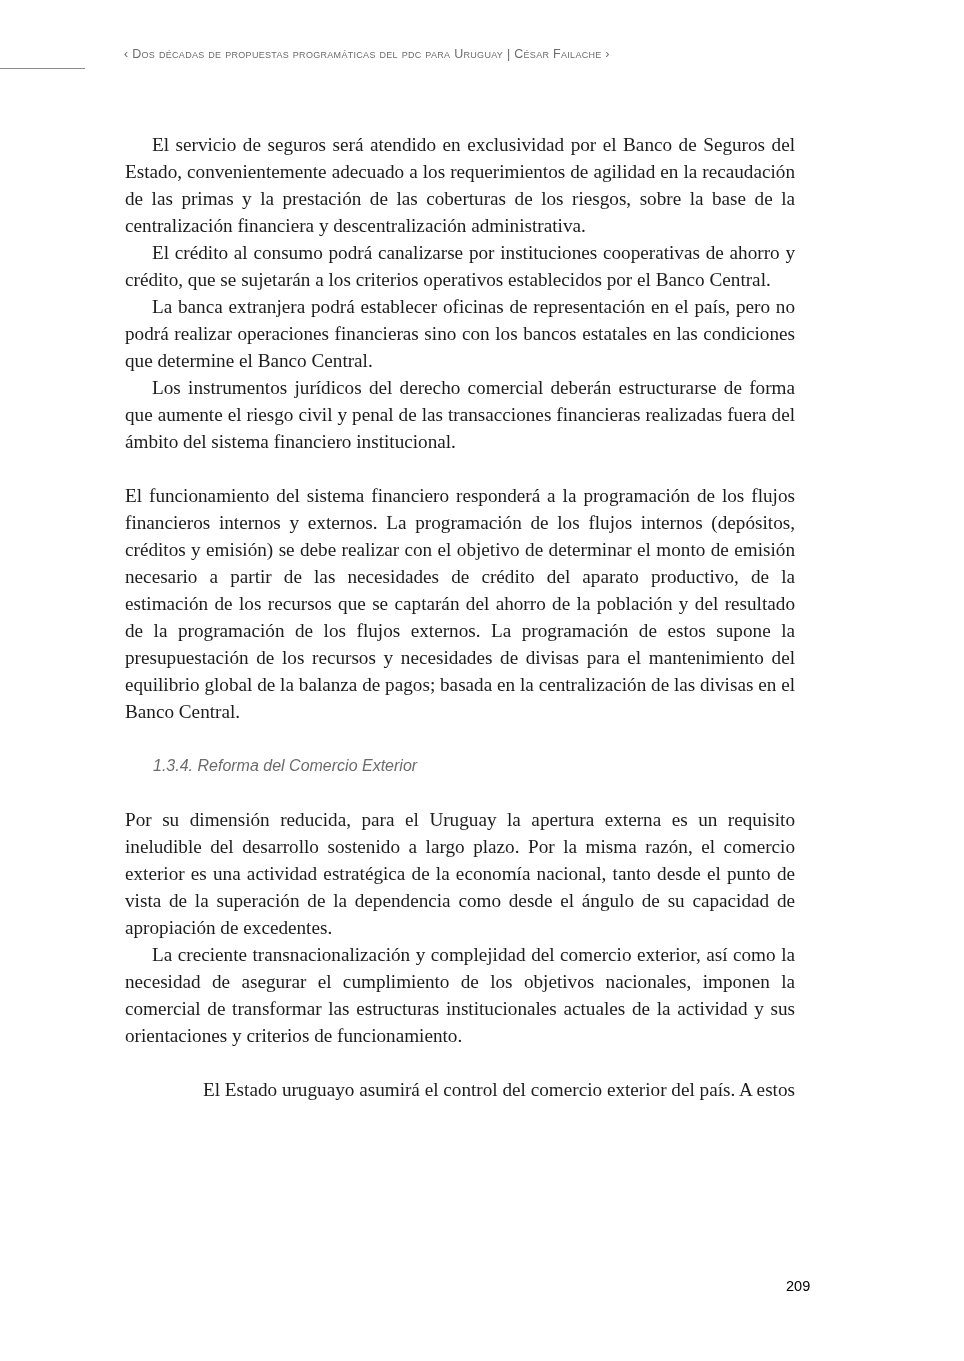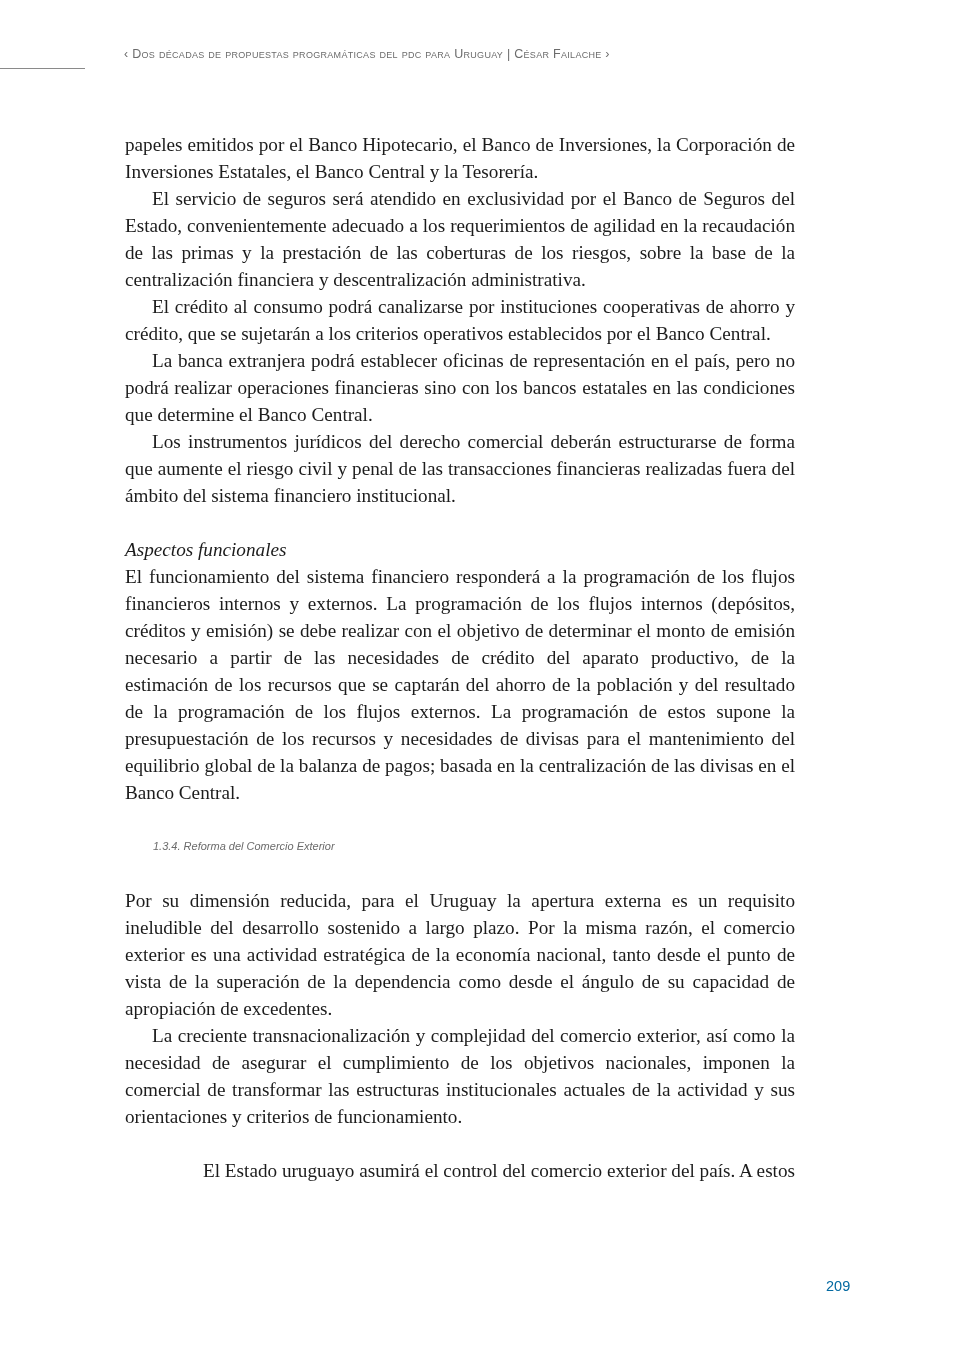--- a/index.html
+++ b/index.html
@@ -12,42 +12,40 @@
   }
   .column {
     position: absolute; left: 125px; top: 131px; width: 670px;
     font-family: "Liberation Serif", serif; font-size: 19.2px; line-height: 27px; color: #1c1c1c;
   }
   .column p { margin: 0; text-align: justify; hyphens: manual; }
   .column p.indent { text-indent: 27px; }
   .subhead { font-style: italic; margin: 0; }
   .gap { height: 27px; }
   .section-title {
-    font-family: "Liberation Sans", sans-serif; font-style: italic; font-size: 11px;
+    font-family: "Liberation Sans", sans-serif; font-style: italic; font-size: 16px;
     color: #6b6b6b; padding-left: 28px; margin: 0; line-height: 27px;
   }
   .page-number {
-    position: absolute; left: 826px; top: 1278px;
-    font-family: "Liberation Sans", sans-serif; font-size: 14.5px; color: #0369a1;
+    position: absolute; left: 786px; top: 1278px;
+    font-family: "Liberation Sans", sans-serif; font-size: 14.5px; color: #000000;
   }
 </style>
 </head>
 <body>
 
 <div class="rule"></div>
 <div class="running-head">‹ Dos décadas de propuestas programáticas del pdc para Uruguay | César Failache ›</div>
 
 <div class="column">
-  <p>papeles emitidos por el Banco Hipotecario, el Banco de Inversiones, la Corporación de Inversiones Estatales, el Banco Central y la Tesorería.</p>
   <p class="indent">El servicio de seguros será atendido en exclusividad por el Banco de Seguros del Estado, convenientemente adecuado a los requerimientos de agilidad en la recaudación de las primas y la prestación de las coberturas de los riesgos, sobre la base de la centralización financiera y descentralización administrativa.</p>
   <p class="indent">El crédito al consumo podrá canalizarse por instituciones cooperativas de ahorro y crédito, que se sujetarán a los criterios operativos establecidos por el Banco Central.</p>
   <p class="indent">La banca extranjera podrá establecer oficinas de representación en el país, pero no podrá realizar operaciones financieras sino con los bancos estatales en las condiciones que determine el Banco Central.</p>
   <p class="indent">Los instrumentos jurídicos del derecho comercial deberán estructurarse de forma que aumente el riesgo civil y penal de las transacciones financieras realizadas fuera del ámbito del sistema financiero institucional.</p>
   <div class="gap"></div>
-  <p class="subhead">Aspectos funcionales</p>
   <p>El funcionamiento del sistema financiero responderá a la programación de los flujos financieros internos y externos. La programación de los flujos internos (depósitos, créditos y emisión) se debe realizar con el objetivo de determinar el monto de emisión necesario a partir de las necesidades de crédito del aparato productivo, de la estimación de los recursos que se captarán del ahorro de la población y del resultado de la programación de los flujos externos. La programación de estos supone la presupuestación de los recursos y necesidades de divisas para el mantenimiento del equilibrio global de la balanza de pagos; basada en la centralización de las divisas en el Banco Central.</p>
   <div class="gap"></div>
   <p class="section-title">1.3.4.  Reforma del Comercio Exterior</p>
   <div class="gap"></div>
   <p>Por su dimensión reducida, para el Uruguay la apertura externa es un requisito ineludible del desarrollo sostenido a largo plazo. Por la misma razón, el comercio exterior es una actividad estratégica de la economía nacional, tanto desde el punto de vista de la superación de la dependencia como desde el ángulo de su capacidad de apropiación de excedentes.</p>
   <p class="indent">La creciente transnacionalización y complejidad del comercio exterior, así como la necesidad de asegurar el cumplimiento de los objetivos nacionales, imponen la comercial de transformar las estructuras institucionales actuales de la actividad y sus orientaciones y criterios de funcionamiento.</p>
   <div class="gap"></div>
   <p style="text-align:right;">El Estado uruguayo asumirá el control del comercio exterior del país. A estos</p>
 </div>
 

